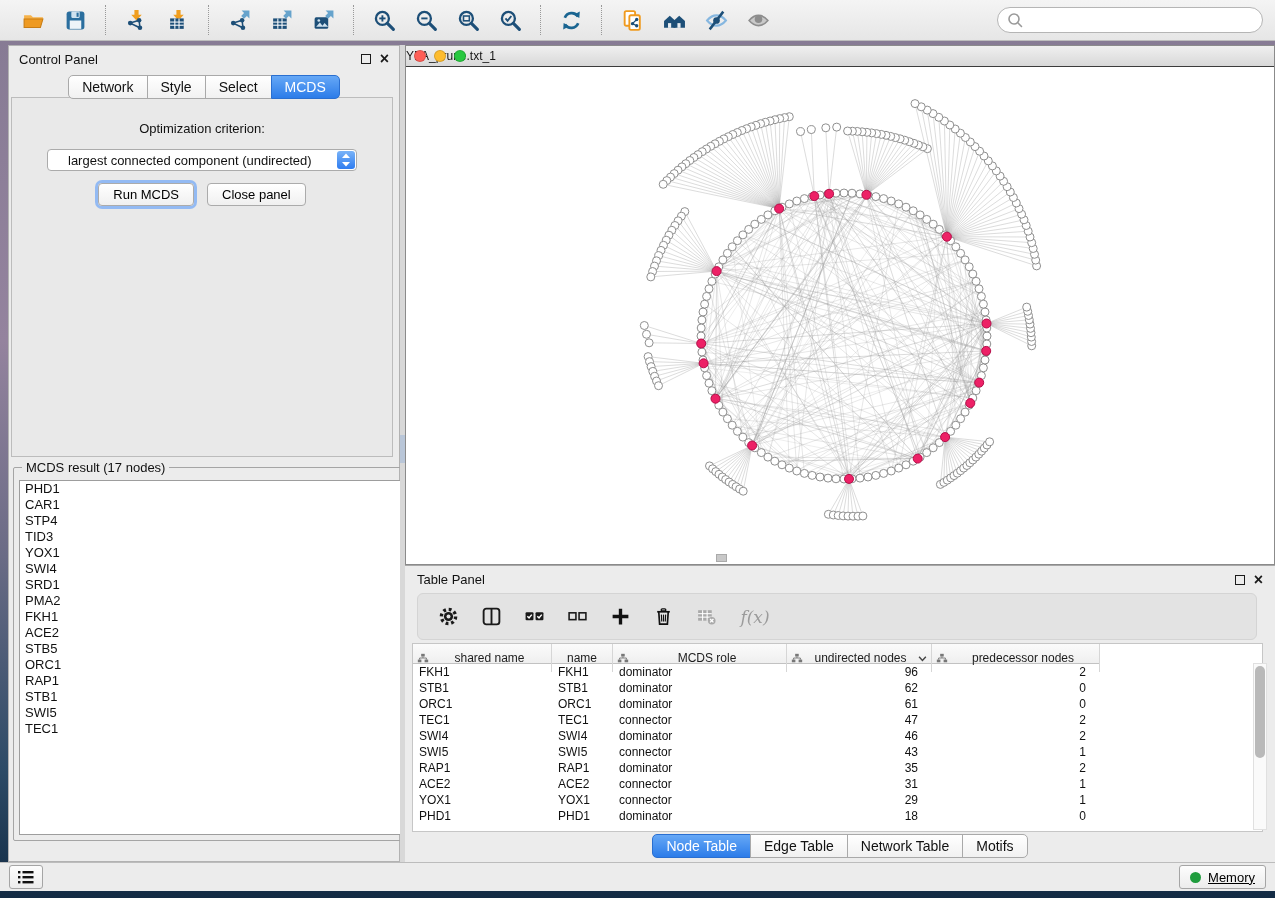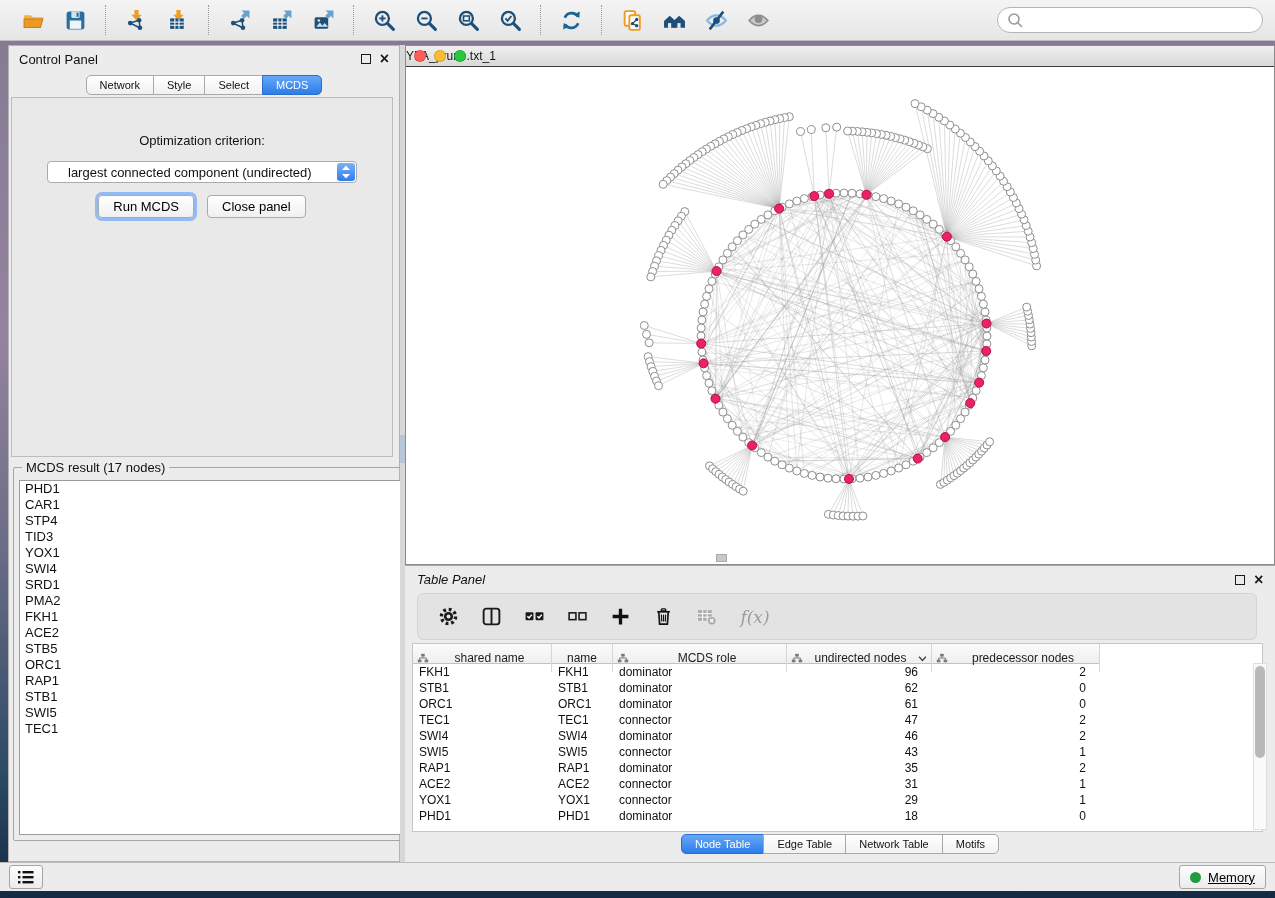--- a/index.html
+++ b/index.html
@@ -17,34 +17,34 @@
   .tb-sep{width:0;height:30px;border-left:1px dotted #999;margin:0 9px;}
   .searchbox{margin-left:auto;width:266px;height:26px;box-sizing:border-box;background:#fff;
     border:1px solid #b5b5b5;border-radius:13px;display:flex;align-items:center;padding:0 9px;gap:6px;}
   .searchbox input{flex:1;border:none;outline:none;background:transparent;font-size:13px;
     font-family:"Liberation Sans",sans-serif;}
 
   
   .win-btns{margin-left:auto;display:flex;align-items:center;gap:9px;}
   .float-box{width:8px;height:8px;border:1.5px solid #1a1a1a;display:inline-block;}
   .close-x{font-size:16px;font-weight:bold;line-height:12px;color:#1a1a1a;}
-  .tab{font-size:11px;padding:3px 13px;background:linear-gradient(#fff,#f1f1f1);
+  .tab{font-size:14px;padding:3px 13px;background:linear-gradient(#fff,#f1f1f1);
     border:1px solid #a9a9a9;margin-left:-1px;color:#111;white-space:nowrap;}
   .tab:first-child{margin-left:0;border-radius:5px 0 0 5px;}
   .tab:last-child{border-radius:0 5px 5px 0;}
   .tab.selected{background:linear-gradient(#66a8f6,#2c7ce9);color:#fff;border-color:#2a6fd0;}
 
   
   .control-panel{position:absolute;left:8px;top:45px;width:392px;height:817px;background:#ececec;
     box-sizing:border-box;border:1px solid #b2b2b2;}
   .cp-title-row{height:22px;display:flex;align-items:center;padding:2px 10px 0 10px;font-size:13px;}
   .cp-tabs{position:absolute;left:0;right:0;top:29px;display:flex;justify-content:center;z-index:2;}
   .cp-inner{position:absolute;left:2px;top:51px;width:380px;height:358px;background:#e9e9e9;
     border:1px solid #bcbcbc;}
-  .opt-label{margin-top:35px;text-align:center;font-size:13px;}
+  .opt-label{margin-top:23px;text-align:center;font-size:13px;}
   .select-box{position:relative;margin:13px auto 0 auto;width:310px;height:22px;background:#fff;
     border:1px solid #ababab;border-radius:4px;box-sizing:border-box;display:flex;align-items:center;
     font-size:13px;padding-left:20px;}
   .stepper{position:absolute;right:1px;top:1px;bottom:1px;width:18px;border-radius:3px;
     background:linear-gradient(#79b3f8,#2e7cf0);display:flex;align-items:center;justify-content:center;}
   .btn-row{margin-top:12px;display:flex;justify-content:center;gap:13px;}
   .btn{font-size:13px;height:23px;padding:0 14px;background:linear-gradient(#fff,#f0f0f0);
     border:1px solid #ababab;border-radius:4px;font-family:Liberation Sans, sans-serif;}
   .btn.focused{box-shadow:0 0 0 3px rgba(90,155,250,.6);}
   .result-fieldset{position:absolute;left:4px;top:421px;width:408px;height:374px;box-sizing:border-box;
@@ -66,21 +66,21 @@
     border-bottom:1px solid #9e9e9e;display:flex;align-items:center;}
   .traffic{display:flex;gap:8px;margin-left:8px;z-index:2;}
   .light{width:12px;height:12px;border-radius:50%;border:1px solid rgba(0,0,0,.15);box-sizing:border-box;}
   .nw-title{position:absolute;left:0;right:0;text-align:left;font-size:12px;color:#141414;}
   .nw-canvas{position:absolute;left:0;right:0;top:20px;bottom:0;background:#fff;border-top:1px solid #3c3c3c;}
   .canvas-dot{position:absolute;left:310px;bottom:2px;width:9px;height:6px;background:#c8c8c8;border:1px solid #aaa;}
 
   
   .table-panel{position:absolute;left:405px;top:565px;width:870px;height:297px;background:#ececec;
     box-sizing:border-box;border-top:1px solid #a8a8a8;}
-  .tp-title-row{height:23px;display:flex;align-items:center;padding:2px 12px 0 12px;font-size:13px;font-style:italic;}
+  .tp-title-row{height:23px;display:flex;align-items:center;padding:2px 12px 0 12px;font-size:13px;}
   .tp-toolbar{position:absolute;left:12px;top:27px;width:840px;height:47px;box-sizing:border-box;
     background:#e3e3e3;border:1px solid #d4d4d4;border-radius:6px;
     display:flex;align-items:center;gap:17px;padding-left:17px;}
   .tico{width:26px;height:26px;display:flex;align-items:center;justify-content:center;border:none;background:none;padding:0;}
   .fx-text{font-family:"DejaVu Serif",serif;font-style:italic;font-size:17px;color:#9b9b9b;}
   .tp-table{position:absolute;left:7px;top:77px;width:851px;height:189px;box-sizing:border-box;
     background:#fff;border:1px solid #c6c6c6;font-size:12px;overflow:hidden;}
   .tp-header{display:flex;height:19px;background:linear-gradient(#fbfbfb,#efefef);border-bottom:1px solid #c2c2c2;}
   .th{display:flex;align-items:center;box-sizing:border-box;border-right:1px solid #d6d6d6;padding:14px 4px;gap:3px;}
   .th .lbl{flex:1;text-align:center;font-size:12px;color:#1c1c1c;white-space:nowrap;overflow:hidden;}

